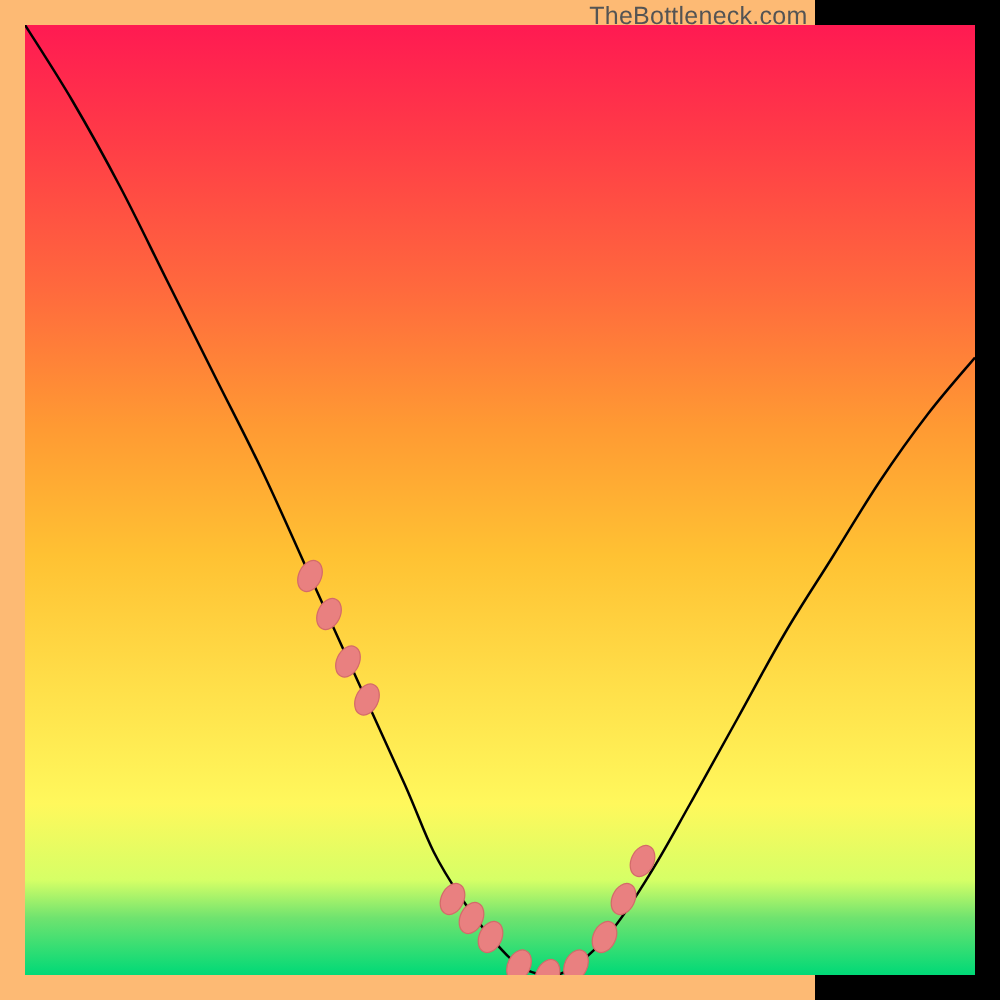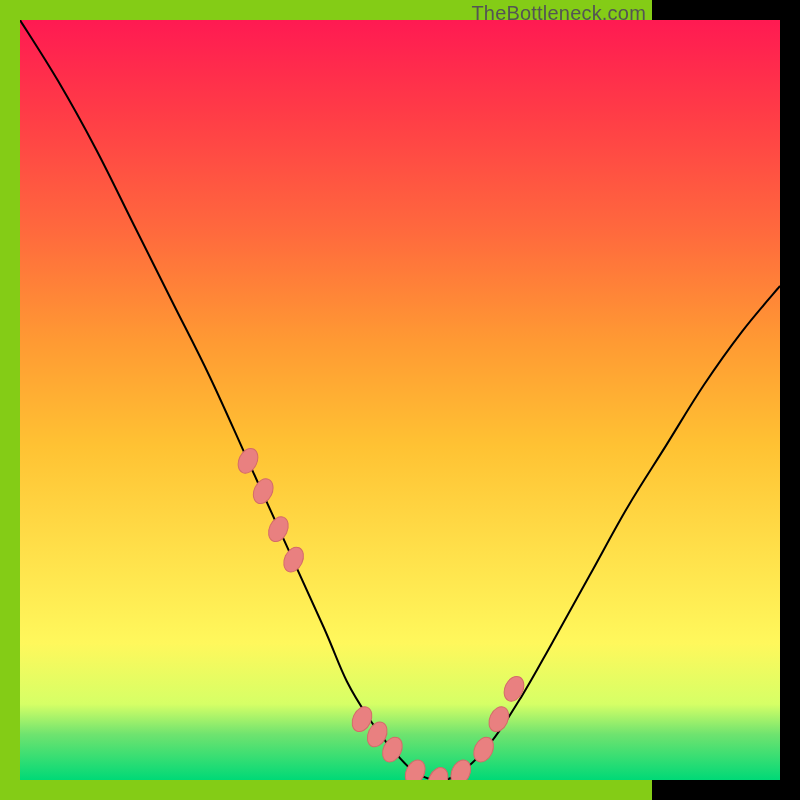--- a/index.html
+++ b/index.html
@@ -8,21 +8,21 @@
     width: 800px;
     height: 800px;
     overflow: hidden;
     background: #000;
     font-family: Arial, Helvetica, sans-serif;
   }
   .frame {
     position: relative;
     width: 652px;
     height: 800px;
-    background: #84cc16;
+    background: #fdba74;
   }
   .plot-area {
     position: absolute;
     left: 20px;
     top: 20px;
     width: 760px;
     height: 760px;
     background: linear-gradient(to bottom,
       #ff1a52 0%,
       #ff3b47 12%,

